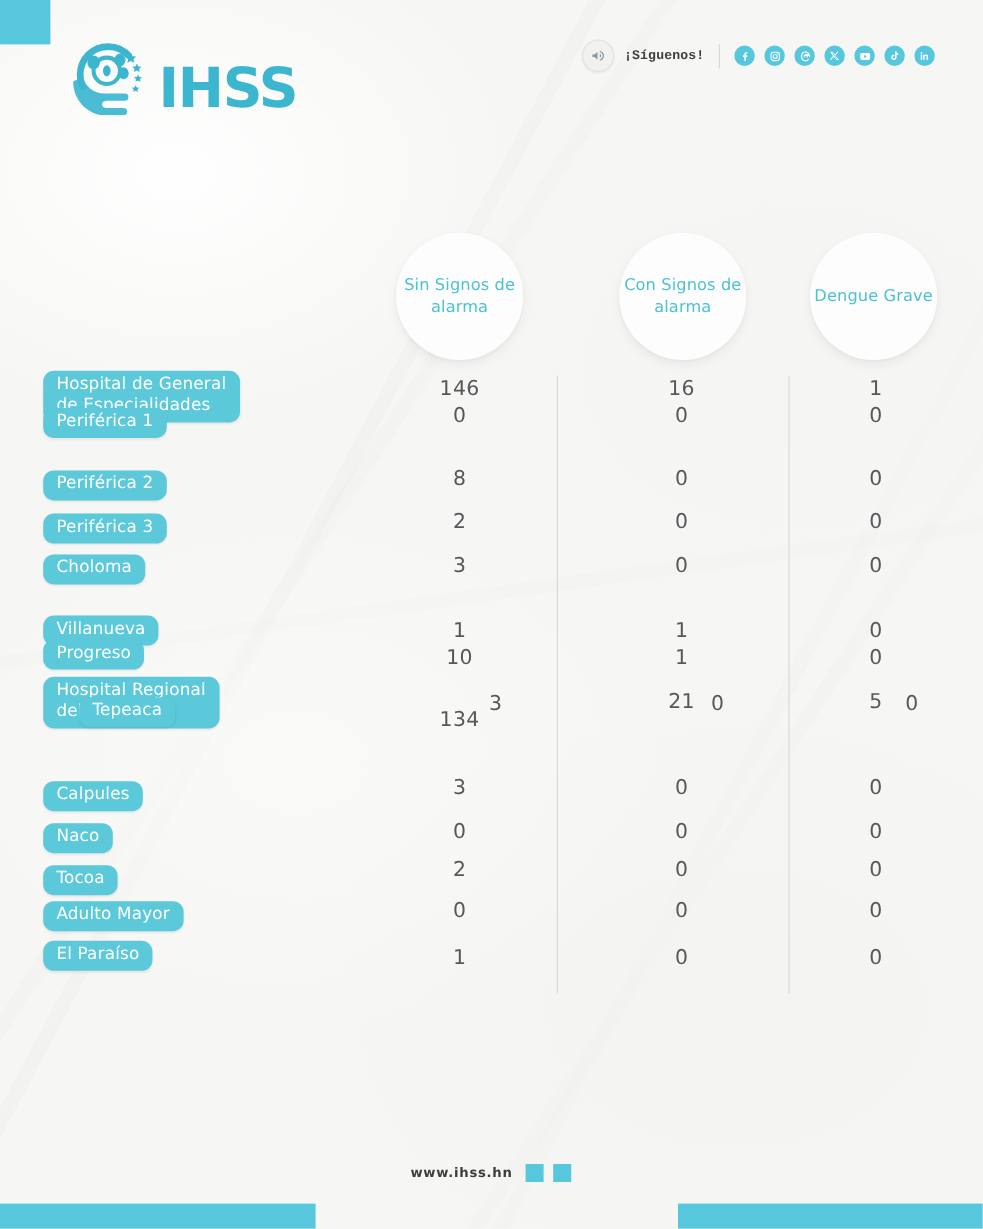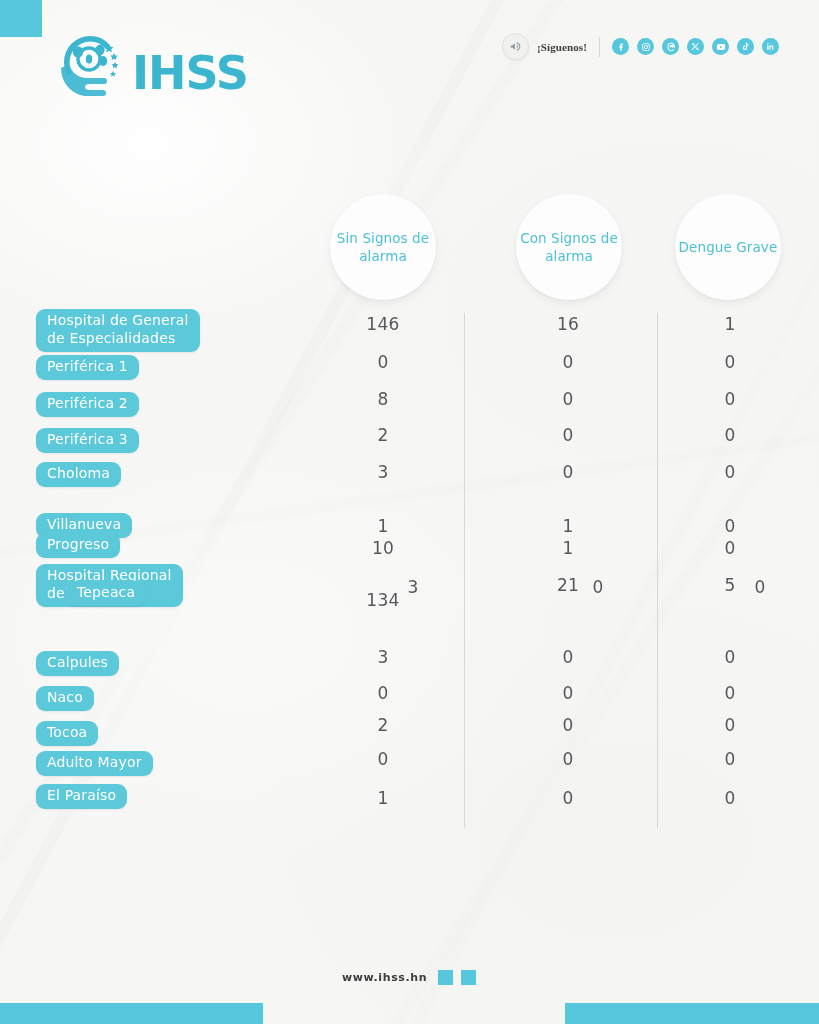--- a/index.html
+++ b/index.html
@@ -34,21 +34,21 @@
   }
 
   .social-bar{position:absolute;right:40px;top:33px;display:flex;align-items:center;gap:8px;}
   .meg-circle{
     width:25px;height:25px;border-radius:50%;
     background:#f1f1ef;border:1px solid #e2e2df;
     display:flex;align-items:center;justify-content:center;
     box-shadow:0 1px 2px rgba(0,0,0,.06);
   }
   .siguenos{
-    font-family:Liberation Serif, serif;font-weight:bold;font-size:11px;color:#3f3f3f;letter-spacing:.1px;
+    font-family:Liberation Mono, monospace;font-weight:bold;font-size:11px;color:#3f3f3f;letter-spacing:.1px;
   }
   .divider-v{width:1px;height:20px;background:#d8d8d5;margin:0 4px;}
   .soc{
     width:17px;height:17px;border-radius:50%;background:#56c7dc;
     display:flex;align-items:center;justify-content:center;
   }
   .soc svg{display:block;}
 
   
   .col-circle{
@@ -187,21 +187,21 @@
 <div class="rule" style="left:657px;top:313px;height:515px;"></div>
 
 <div class="rows" id="rows">
     <div class="row" style="top: 311px;">
       <div class="pill" style="top: -2px;">Hospital de General
 de Especialidades</div>
       <div class="val v1" style="top: 3px;">146</div>
       <div class="val v2" style="top: 3px;">16</div>
       <div class="val v3" style="top: 3px;">1</div>
     </div>
-    <div class="row" style="top: 348px;">
+    <div class="row" style="top: 333px;">
       <div class="pill" style="top: 7px;">Periférica 1</div>
       <div class="val v1" style="top: 4px;">0</div>
       <div class="val v2" style="top: 4px;">0</div>
       <div class="val v3" style="top: 4px;">0</div>
     </div>
     <div class="row" style="top: 385px;">
       <div class="pill" style="top: 7px;">Periférica 2</div>
       <div class="val v1" style="top: 4px;">8</div>
       <div class="val v2" style="top: 4px;">0</div>
       <div class="val v3" style="top: 4px;">0</div>

